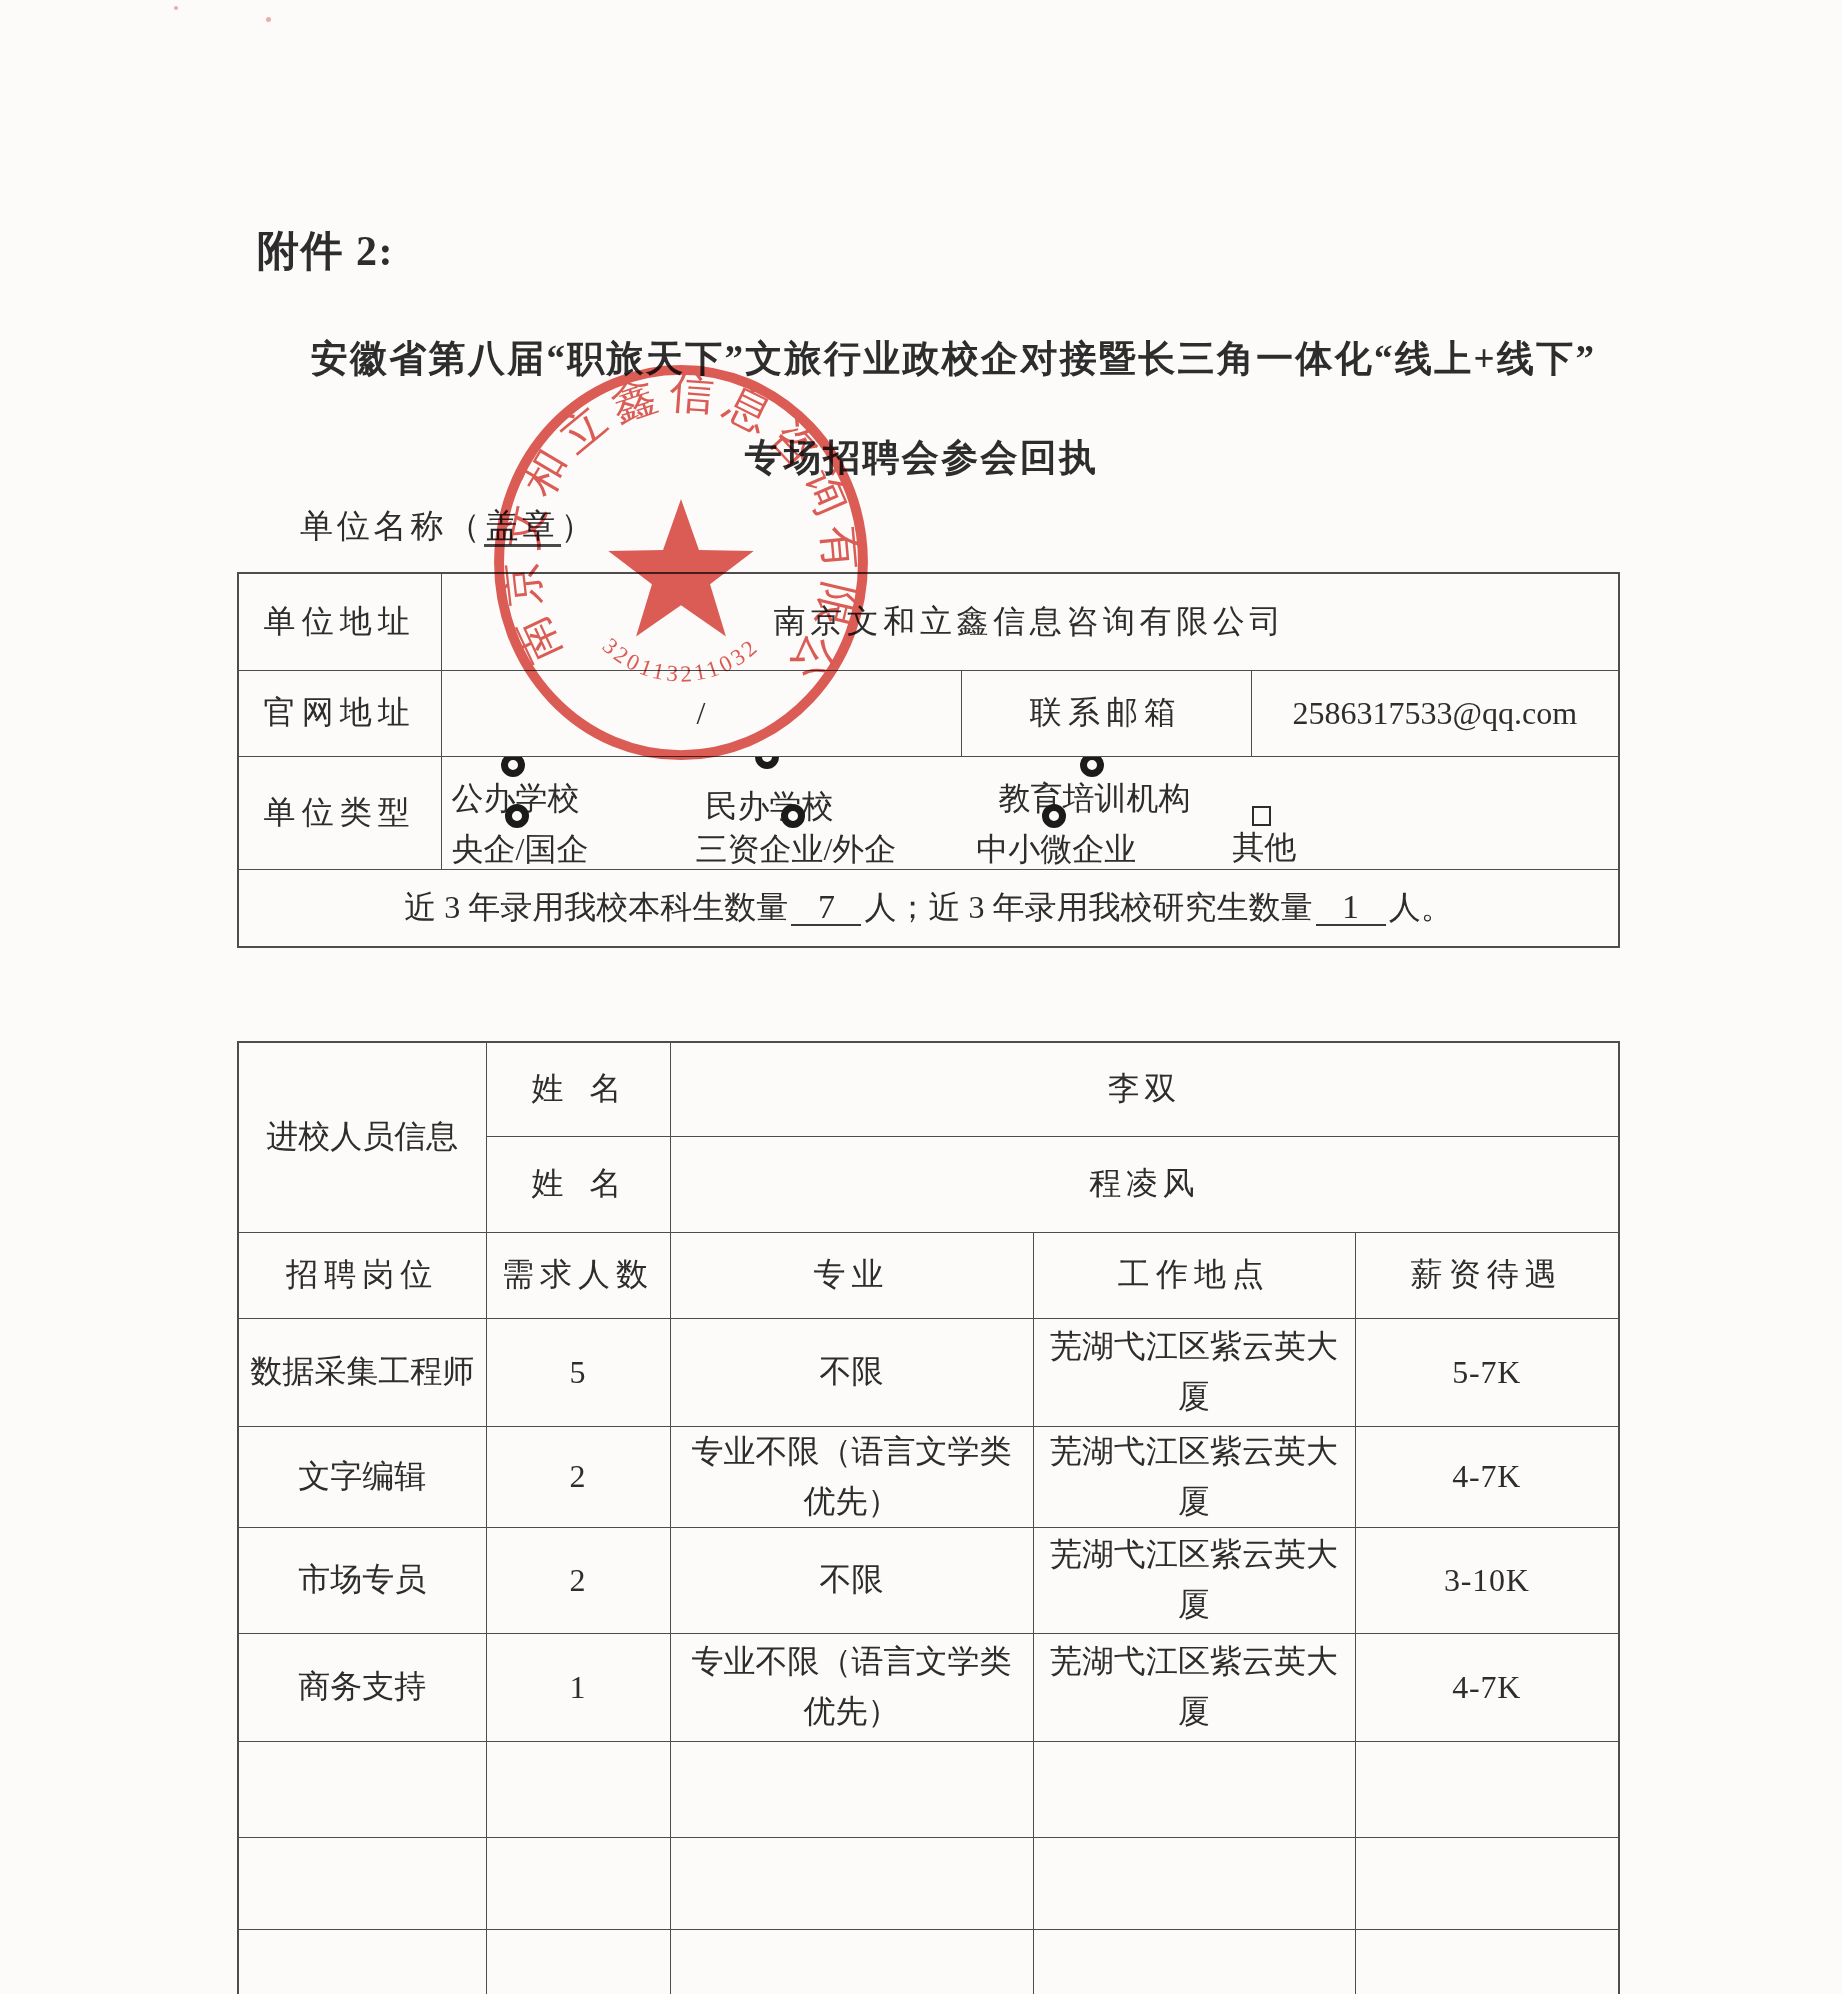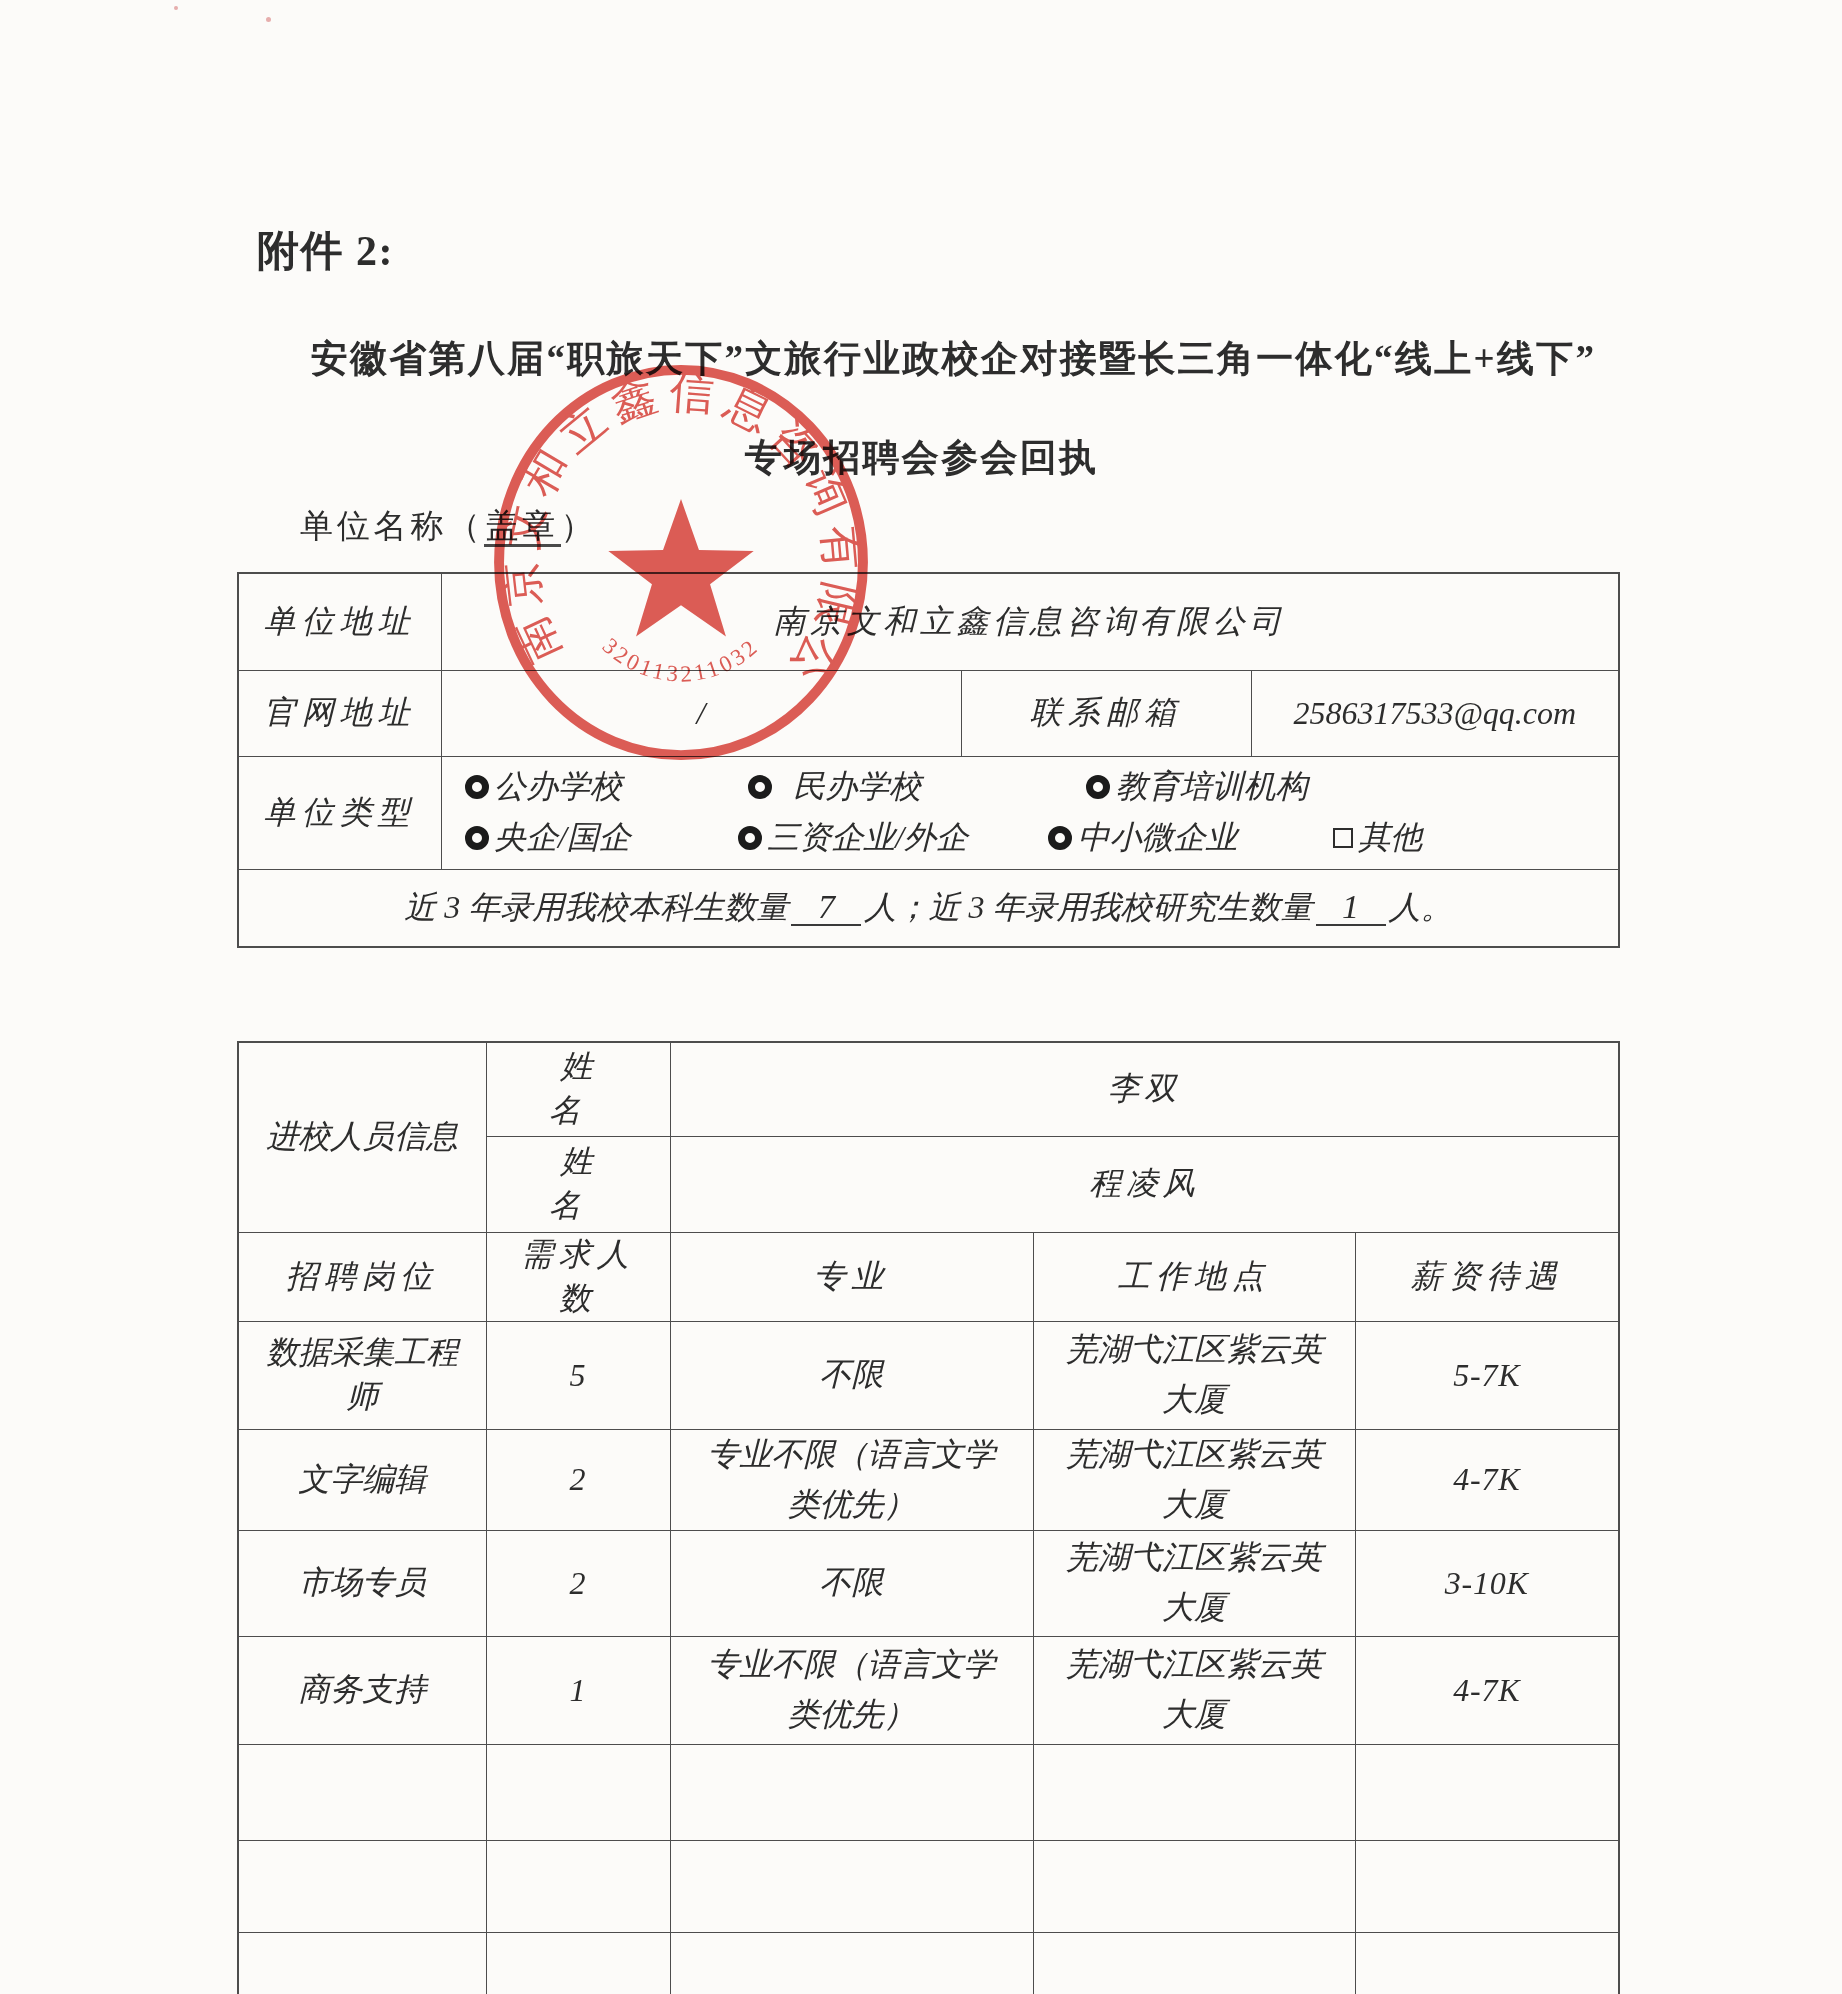--- a/index.html
+++ b/index.html
@@ -13,32 +13,32 @@
   .speck.s2{left:174px;top:6.1px;width:3.8px;height:3.8px;}
 
   .attachment{position:absolute;left:257px;top:223px;font-size:42px;font-weight:bold;letter-spacing:1.5px;}
   .title{position:absolute;left:0;width:100%;text-align:center;font-weight:bold;font-size:37px;letter-spacing:2.3px;}
   .title1{top:334px;padding-left:32px;}
   .title2{top:433px;}
   .company-label{position:absolute;left:300px;top:504px;font-size:33px;letter-spacing:3.8px;}
   .seal-underline{border-bottom:3.1px solid #4a4a4a;padding:0 1.5px;}
 
   table.t{border-collapse:collapse;table-layout:fixed;position:absolute;left:237px;border:2.3px solid #4d4d4d;}
-  table.t td{border:1.5px solid #4d4d4d;text-align:center;vertical-align:middle;font-size:32px;padding:0 23px;overflow:hidden;font-style:italic;}
+  table.t td{border:1.5px solid #4d4d4d;text-align:center;vertical-align:middle;font-size:32px;padding:0 10px;overflow:hidden;}
   .upper{top:572px;width:1381px;}
   .jobs{top:1041px;width:1381px;}
   .sp{letter-spacing:6.1px;}
   .name-lbl{letter-spacing:26px;text-indent:23px;}
   .val-sp{letter-spacing:4.6px;}
   .num{font-size:35px;letter-spacing:0.8px;}
   .email{font-size:34px;}
 
   td.types{padding:6.1px 0 6.1px 26px;text-align:left;}
   .type-line{display:flex;align-items:center;height:51px;}
-  .opt{display:inline-flex;align-items:center;font-size:32px;white-space:nowrap;}
+  .opt{display:inline-flex;align-items:center;font-size:32px;white-space:nowrap;flex-direction:column;}
   .radio-filled{width:10px;height:10px;border:7.7px solid #1b1b1b;border-radius:50%;display:inline-block;margin-right:5.4px;background:#fcfbf9;}
   .checkbox-empty{width:15.3px;height:15.3px;border:2.3px solid #2d2d2d;display:inline-block;margin-right:5.4px;background:#fcfbf9;}
   .g165{margin-left:126px;gap:16px;} .g215{margin-left:165px;text-align:right;}
   .g140{margin-left:107px;} .g105{margin-left:80px;} .g125{margin-left:96px;}
 
   td.stats-cell{font-size:33px;padding:0;}
   .u-num{display:inline-block;min-width:70px;border-bottom:2.3px solid #3a3a3a;text-align:center;margin:0 3.1px;line-height:1.05;font-size:34px;}
 
   .pos-cell{padding:0 23px;}
   .major-cell{padding:0 13.8px;line-height:1.55;}

